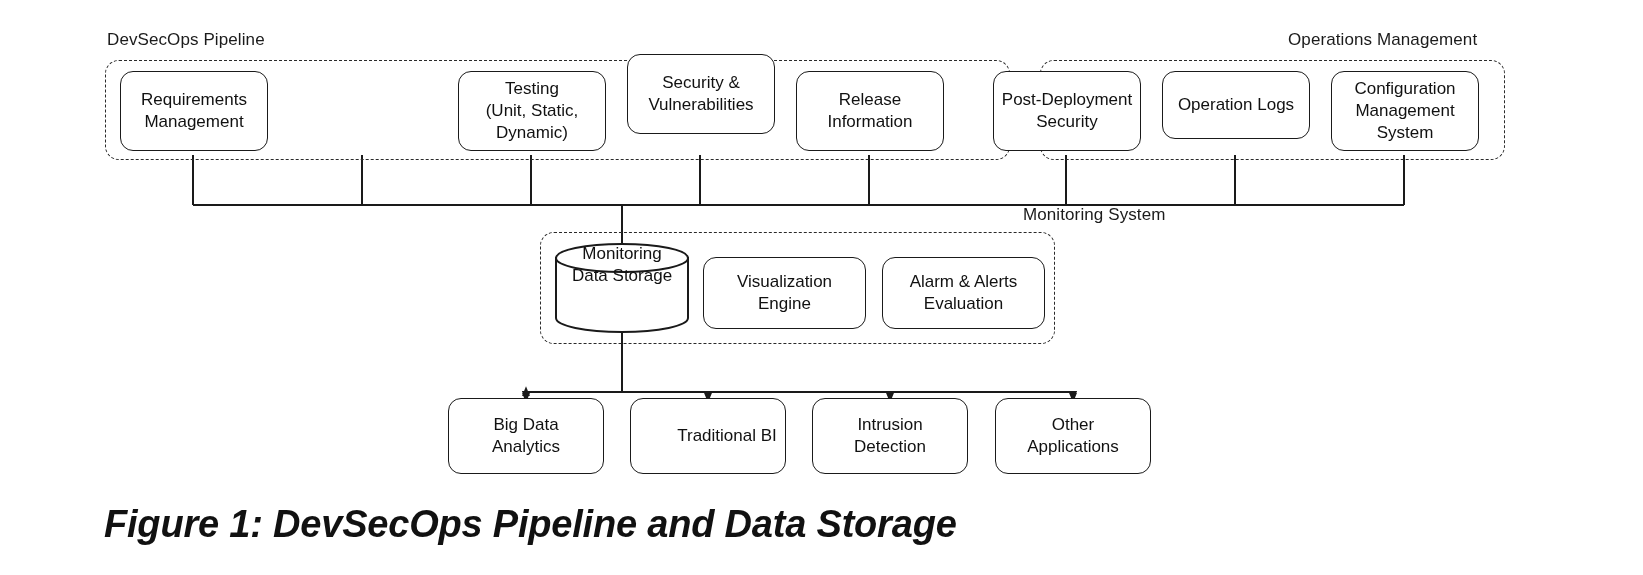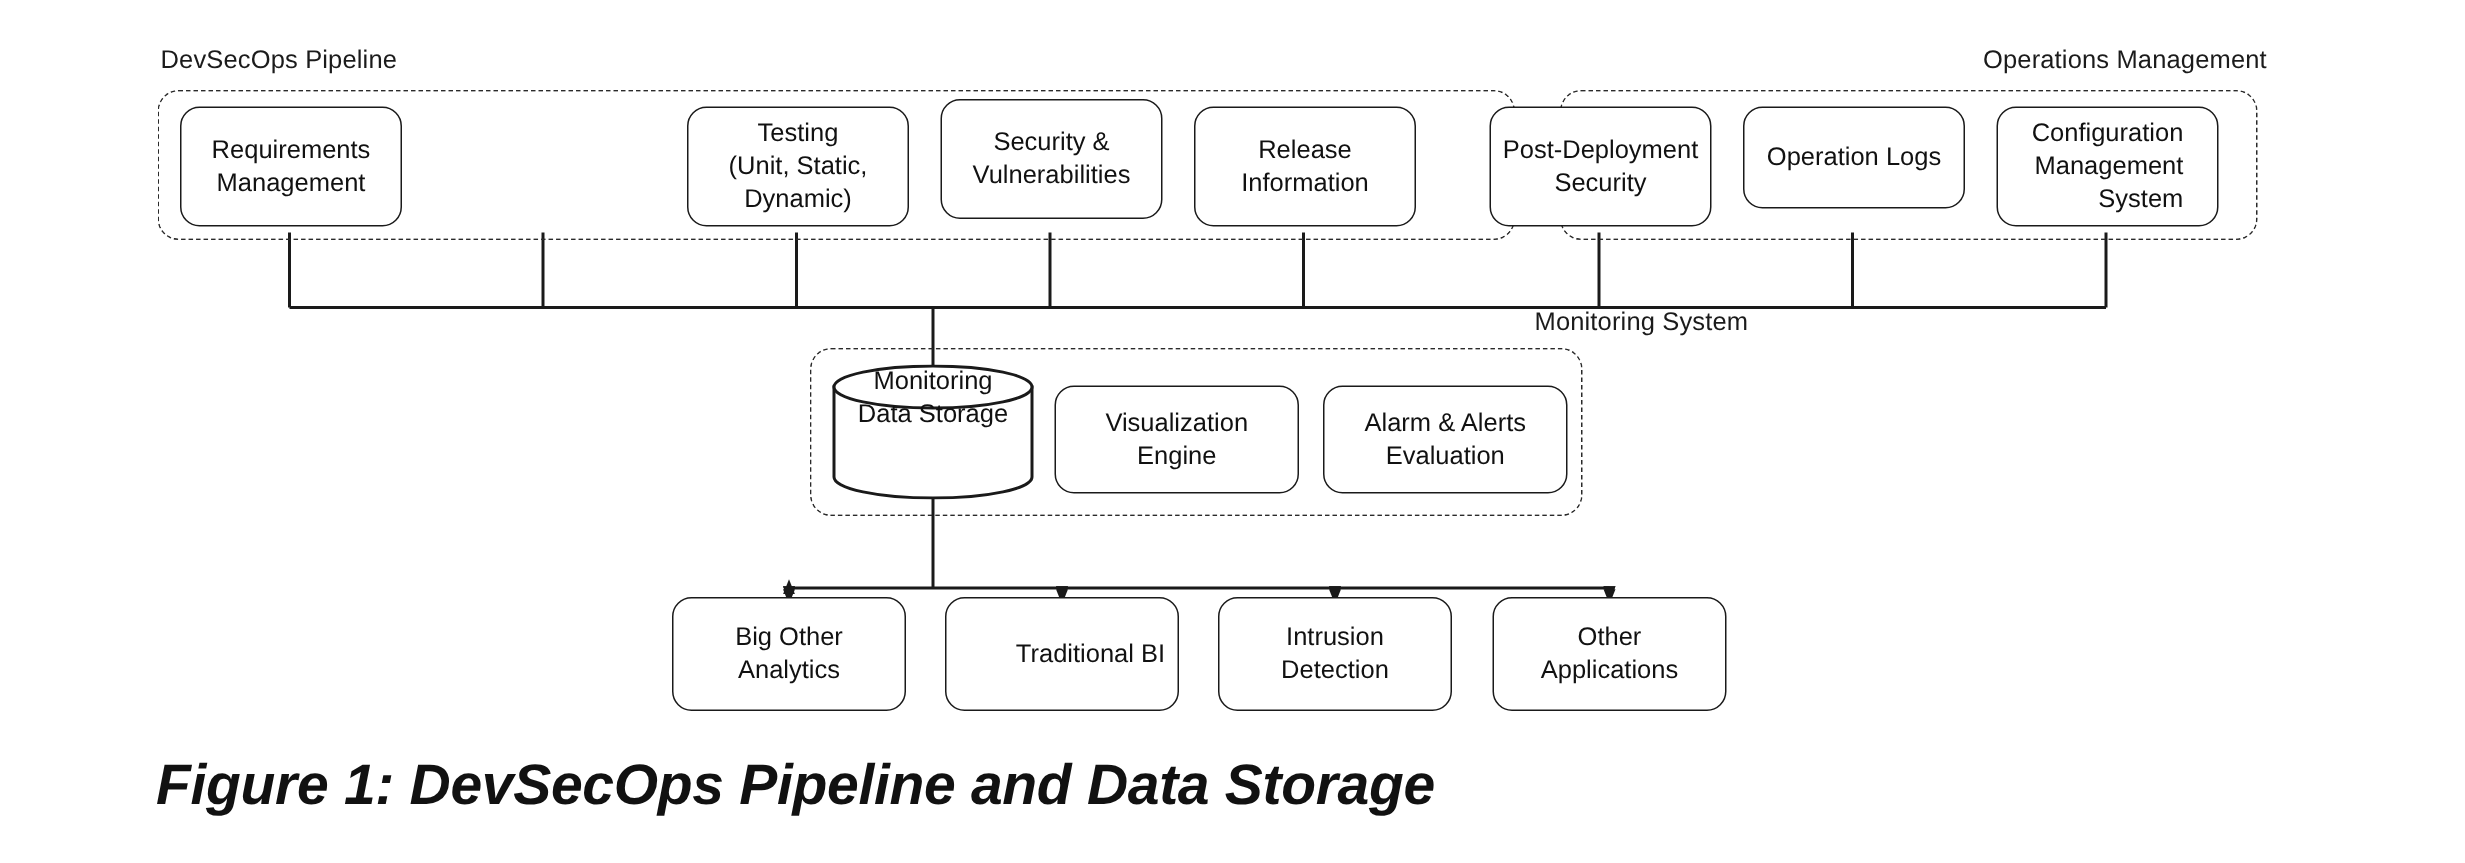--- a/index.html
+++ b/index.html
@@ -146,36 +146,36 @@
   <div class="dashed-box" style="left:105px;top:60px;width:905px;height:100px;"></div>
 
   <div class="node" style="left:120px;top:71px;width:148px;height:80px;">Requirements
 Management</div>
 
 
   <div class="node" style="left:458px;top:71px;width:148px;height:80px;">Testing
 (Unit, Static,
 Dynamic)</div>
 
-  <div class="node" style="left:627px;top:66px;width:148px;height:80px;">Security &amp;
+  <div class="node" style="left:627px;top:54px;width:148px;height:80px;">Security &amp;
 Vulnerabilities</div>
 
   <div class="node" style="left:796px;top:71px;width:148px;height:80px;">Release
 Information</div>
 
-  <div class="group-label" style="left:1322px;top:30px;">Operations Management</div>
+  <div class="group-label" style="left:1288px;top:30px;">Operations Management</div>
 
   <div class="dashed-box" style="left:1040px;top:60px;width:465px;height:100px;"></div>
 
   <div class="node" style="left:993px;top:71px;width:148px;height:80px;">Post-Deployment
 Security</div>
 
   <div class="node" style="left:1162px;top:71px;width:148px;height:68px;">Operation Logs</div>
 
-  <div class="node" style="left:1331px;top:71px;width:148px;height:80px;text-align:right;">Configuration
+  <div class="node" style="left:1331px;top:71px;width:148px;height:80px;">Configuration
 Management
 System</div>
 
   <div class="group-label" style="left:1023px;top:205px;">Monitoring System</div>
 
   <div class="dashed-box" style="left:540px;top:232px;width:515px;height:112px;"></div>
 
   <div class="cylinder" style="left:554px;top:243px;width:136px;height:90px;">
     <svg class="cyl-body" viewBox="0 0 136 90" preserveAspectRatio="none">
       <path d="M2,15 L2,75 A66,14 0 0 0 134,75 L134,15 Z" fill="#ffffff" stroke="#1a1a1a" stroke-width="2"></path>
@@ -184,21 +184,21 @@
     <span class="cyl-text">Monitoring
 Data Storage</span>
   </div>
 
   <div class="node" style="left:703px;top:257px;width:163px;height:72px;">Visualization
 Engine</div>
 
   <div class="node" style="left:882px;top:257px;width:163px;height:72px;">Alarm &amp; Alerts
 Evaluation</div>
 
-  <div class="node" style="left:448px;top:398px;width:156px;height:76px;">Big Other
+  <div class="node" style="left:448px;top:398px;width:156px;height:76px;">Big Data
 Analytics</div>
 
   <div class="node" style="left:630px;top:398px;width:156px;height:76px;padding-left:44px;">Traditional BI</div>
 
   <div class="node" style="left:812px;top:398px;width:156px;height:76px;">Intrusion
 Detection</div>
 
   <div class="node" style="left:995px;top:398px;width:156px;height:76px;">Other
 Applications</div>
 

